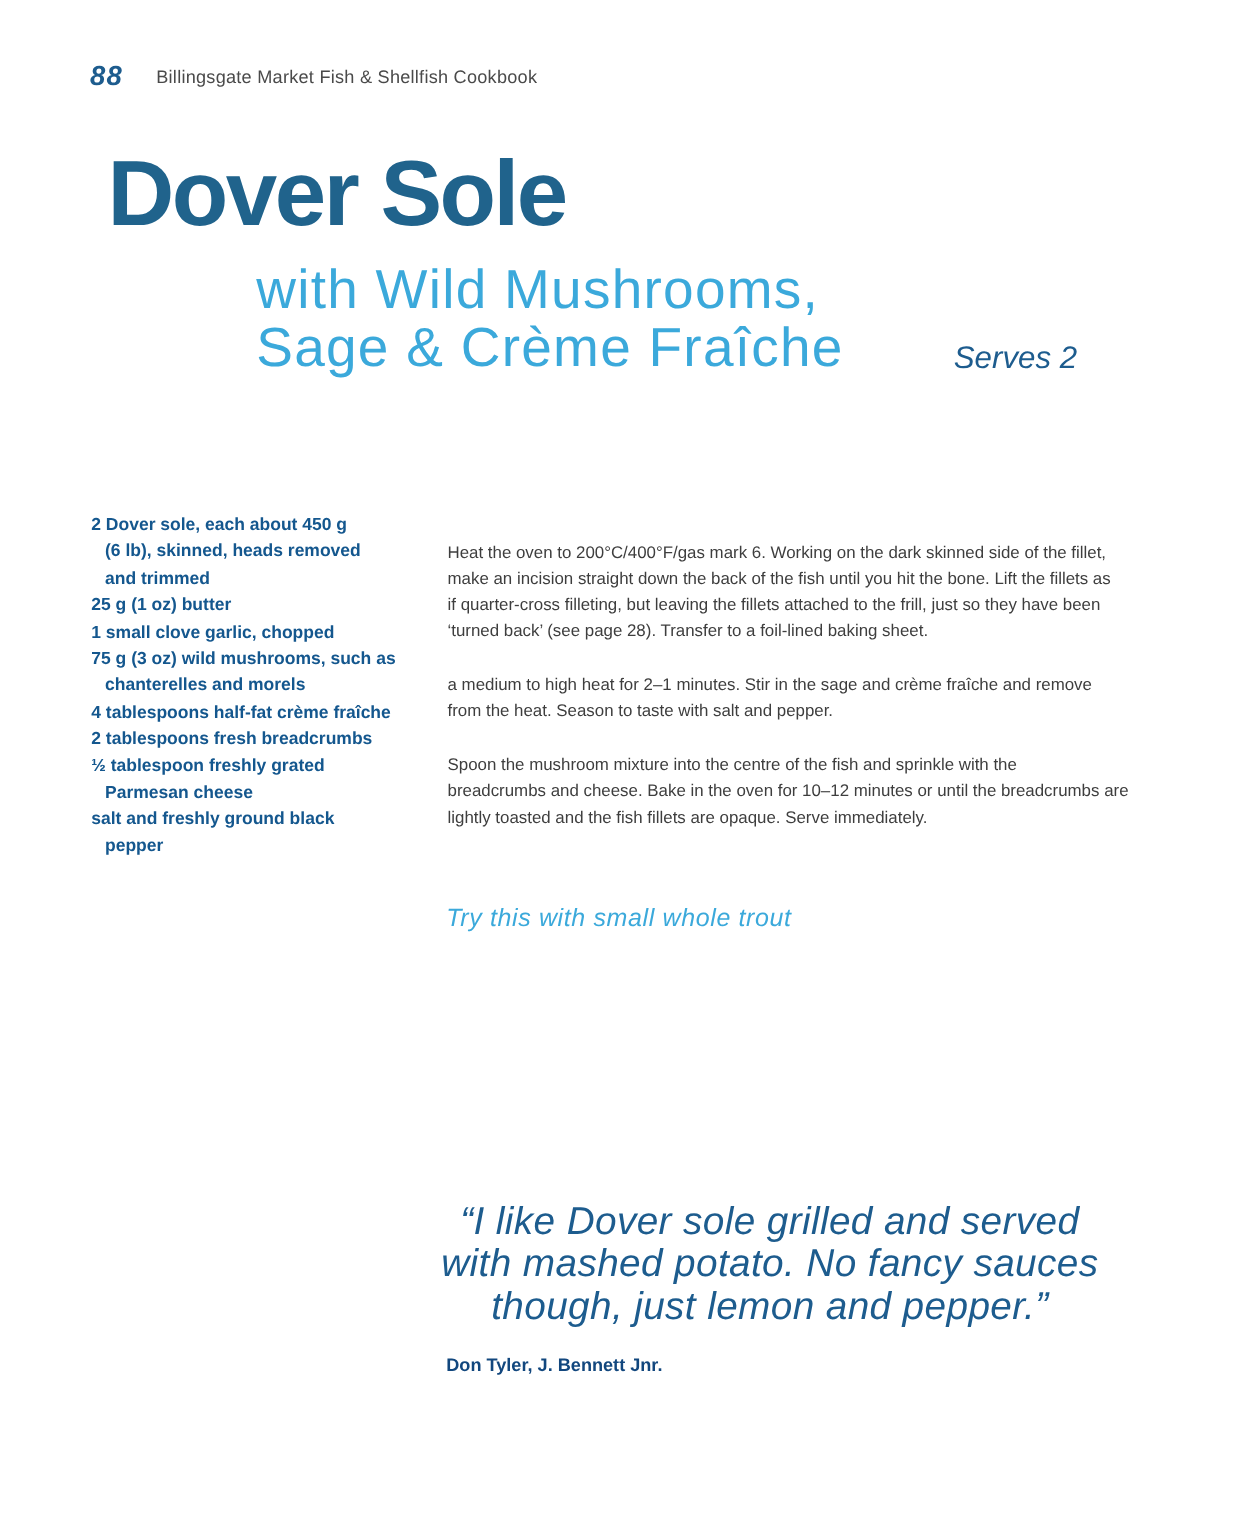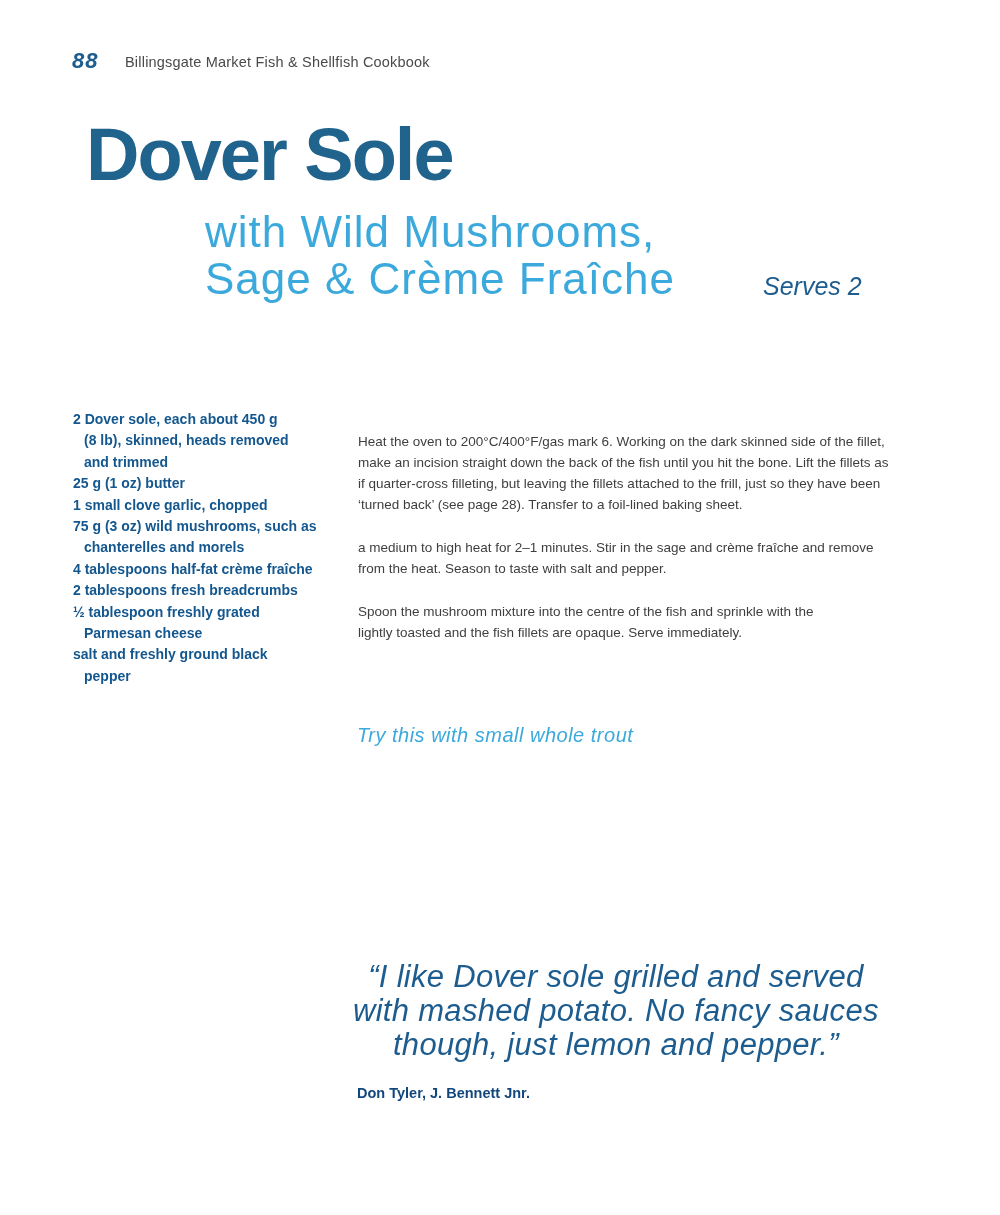--- a/index.html
+++ b/index.html
@@ -120,21 +120,21 @@
   <div class="recipe-subtitle">
     <div class="line">with Wild Mushrooms,</div>
     <div class="line">Sage &amp; Crème Fraîche</div>
   </div>
 
   <div class="serves">Serves 2</div>
 
   <ul class="ingredients">
     <li>
       <div class="line">2 Dover sole, each about 450 g</div>
-      <div class="line cont">(8 lb), skinned, heads removed</div>
+      <div class="line cont">(6 lb), skinned, heads removed</div>
       <div class="line cont">and trimmed</div>
     </li>
     <li>
       <div class="line">25 g (1 oz) butter</div>
     </li>
     <li>
       <div class="line">1 small clove garlic, chopped</div>
     </li>
     <li>
       <div class="line">75 g (3 oz) wild mushrooms, such as</div>
@@ -165,20 +165,21 @@
       <div class="line">‘turned back’ (see page 28). Transfer to a foil-lined baking sheet.</div>
     <p></p>
     <p>
       </p>
       <div class="line">a medium to high heat for 2–1 minutes. Stir in the sage and crème fraîche and remove</div>
       <div class="line">from the heat. Season to taste with salt and pepper.</div>
     <p></p>
     <p>
       </p>
       <div class="line">Spoon the mushroom mixture into the centre of the fish and sprinkle with the</div>
+      <div class="line">breadcrumbs and cheese. Bake in the oven for 10–12 minutes or until the breadcrumbs are</div>
       <div class="line">lightly toasted and the fish fillets are opaque. Serve immediately.</div>
     <p></p>
   </div>
 
   <div class="tip">Try this with small whole trout</div>
 
   <div class="quote">
     <div class="line">“I like Dover sole grilled and served</div>
     <div class="line">with mashed potato. No fancy sauces</div>
     <div class="line">though, just lemon and pepper.”</div>

